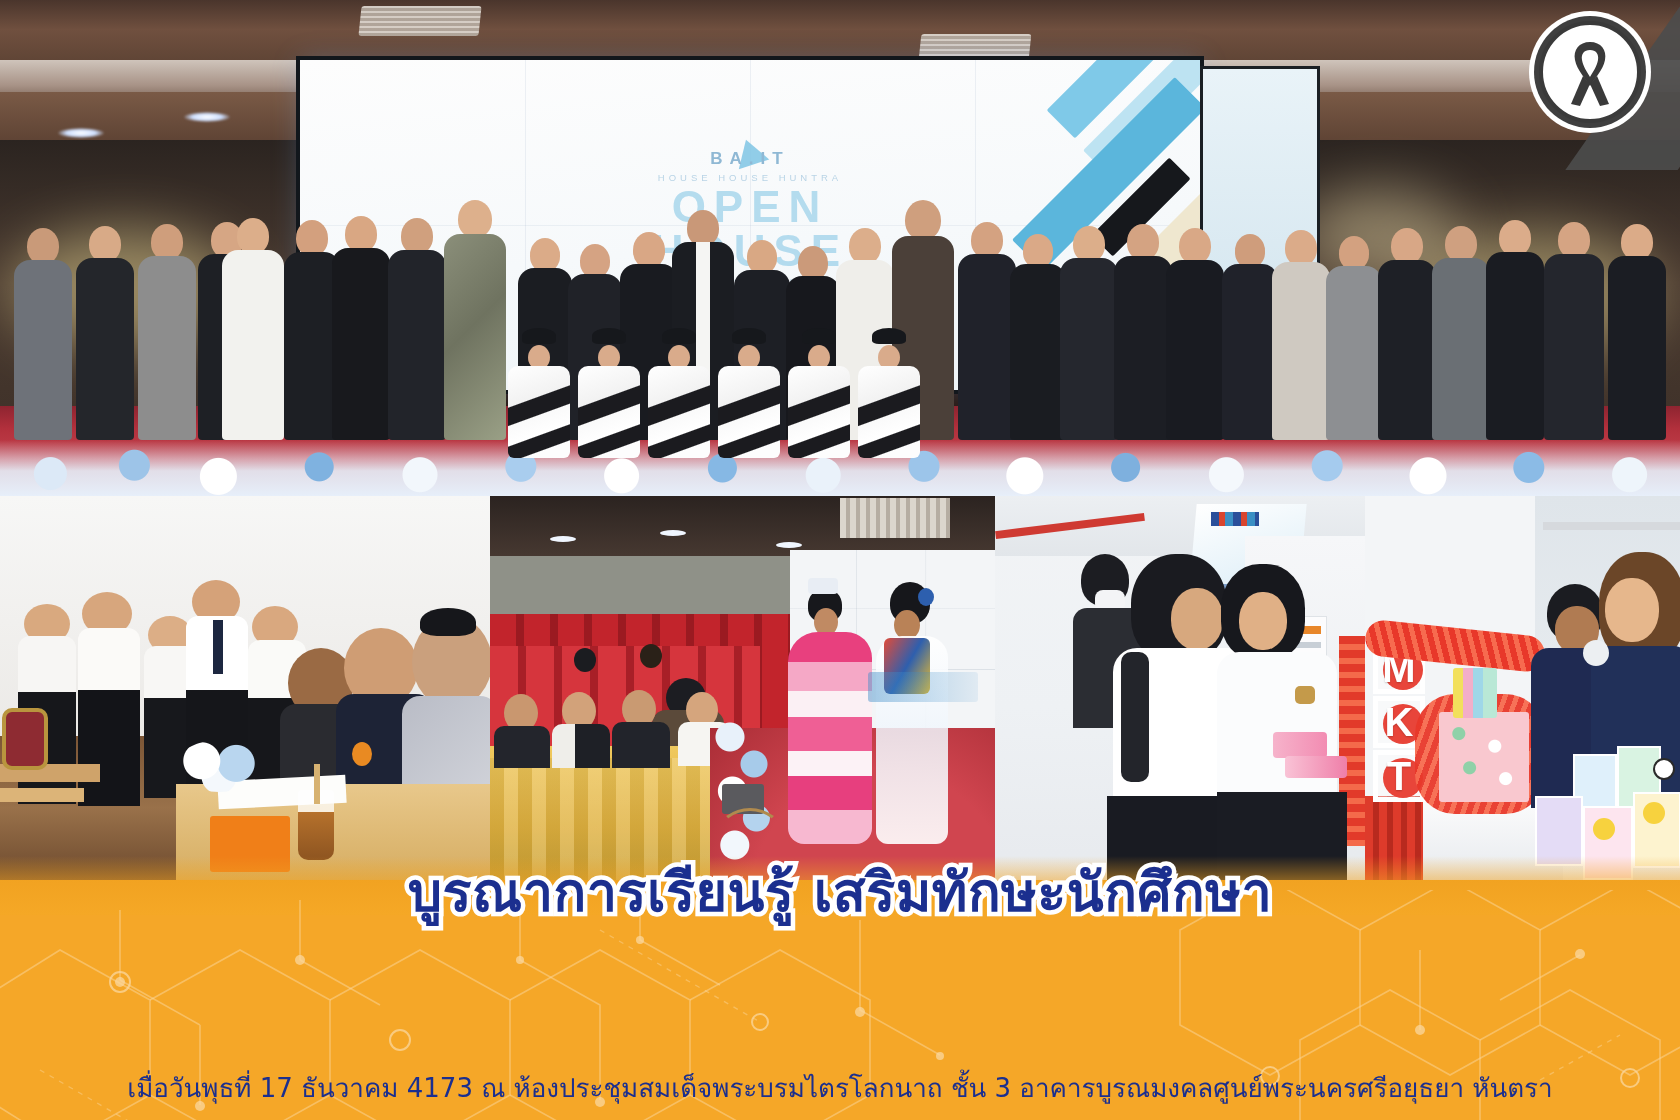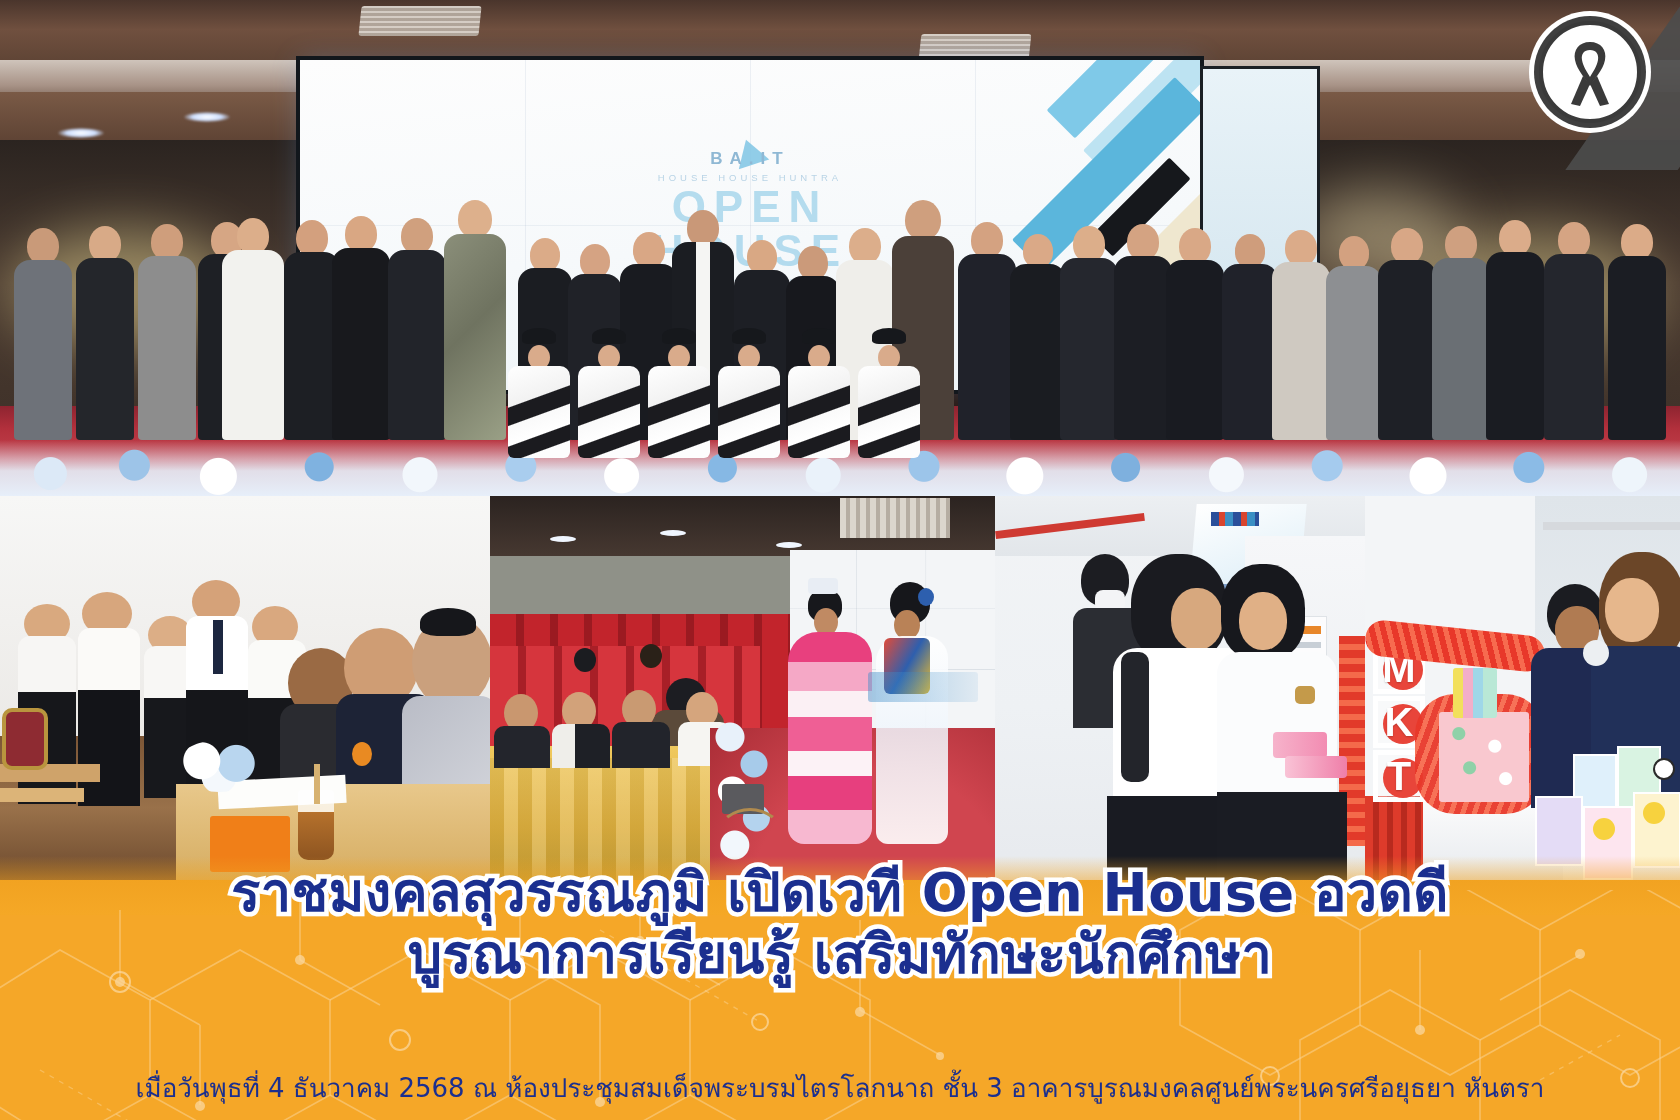--- a/index.html
+++ b/index.html
@@ -587,25 +587,24 @@
       <g fill="none" stroke="#ffffff" stroke-opacity=".75" stroke-width="2">
         <circle cx="120" cy="92" r="10"></circle>
           <circle cx="400" cy="150" r="10"></circle>
         <circle cx="1270" cy="186" r="9"></circle>
           <circle cx="1630" cy="188" r="9"></circle>
         <circle cx="760" cy="132" r="8"></circle>
       </g>
     </svg>
 
     <div class="headline">
-      <span class="ln">ราชมงคลสุวรรณภูมิ เปิดเวที Open House อวดดี</span>
       <span class="ln">บูรณาการเรียนรู้ เสริมทักษะนักศึกษา</span>
     </div>
 
-    <div class="subline">เมื่อวันพุธที่ 4 ธันวาคม 2568  ณ ห้องประชุมสมเด็จพระบรมไตรโลกนาถ ชั้น 3 อาคารบูรณมงคลศูนย์พระนครศรีอยุธยา หันตรา</div>
+    <div class="subline">เมื่อวันพุธที่ 17 ธันวาคม 4173  ณ ห้องประชุมสมเด็จพระบรมไตรโลกนาถ ชั้น 3 อาคารบูรณมงคลศูนย์พระนครศรีอยุธยา หันตรา</div>
   </div>
 
   <div class="mourn-band">
     <div class="diag"></div>
     <div class="ribbon-badge">
       <div class="inner-ring"></div>
       <svg width="62" height="76" viewBox="0 0 62 76">
         <path d="M31 8 C20 8 14 16 16 26 C18 36 26 44 31 52 C36 44 44 36 46 26 C48 16 42 8 31 8 Z
                  M31 16 C37 16 40 20 39 26 C38 32 34 38 31 43 C28 38 24 32 23 26 C22 20 25 16 31 16 Z" fill="#3a3a3a"></path>
         <path d="M24 42 L12 70 L21 72 L31 50 Z" fill="#3a3a3a"></path>

